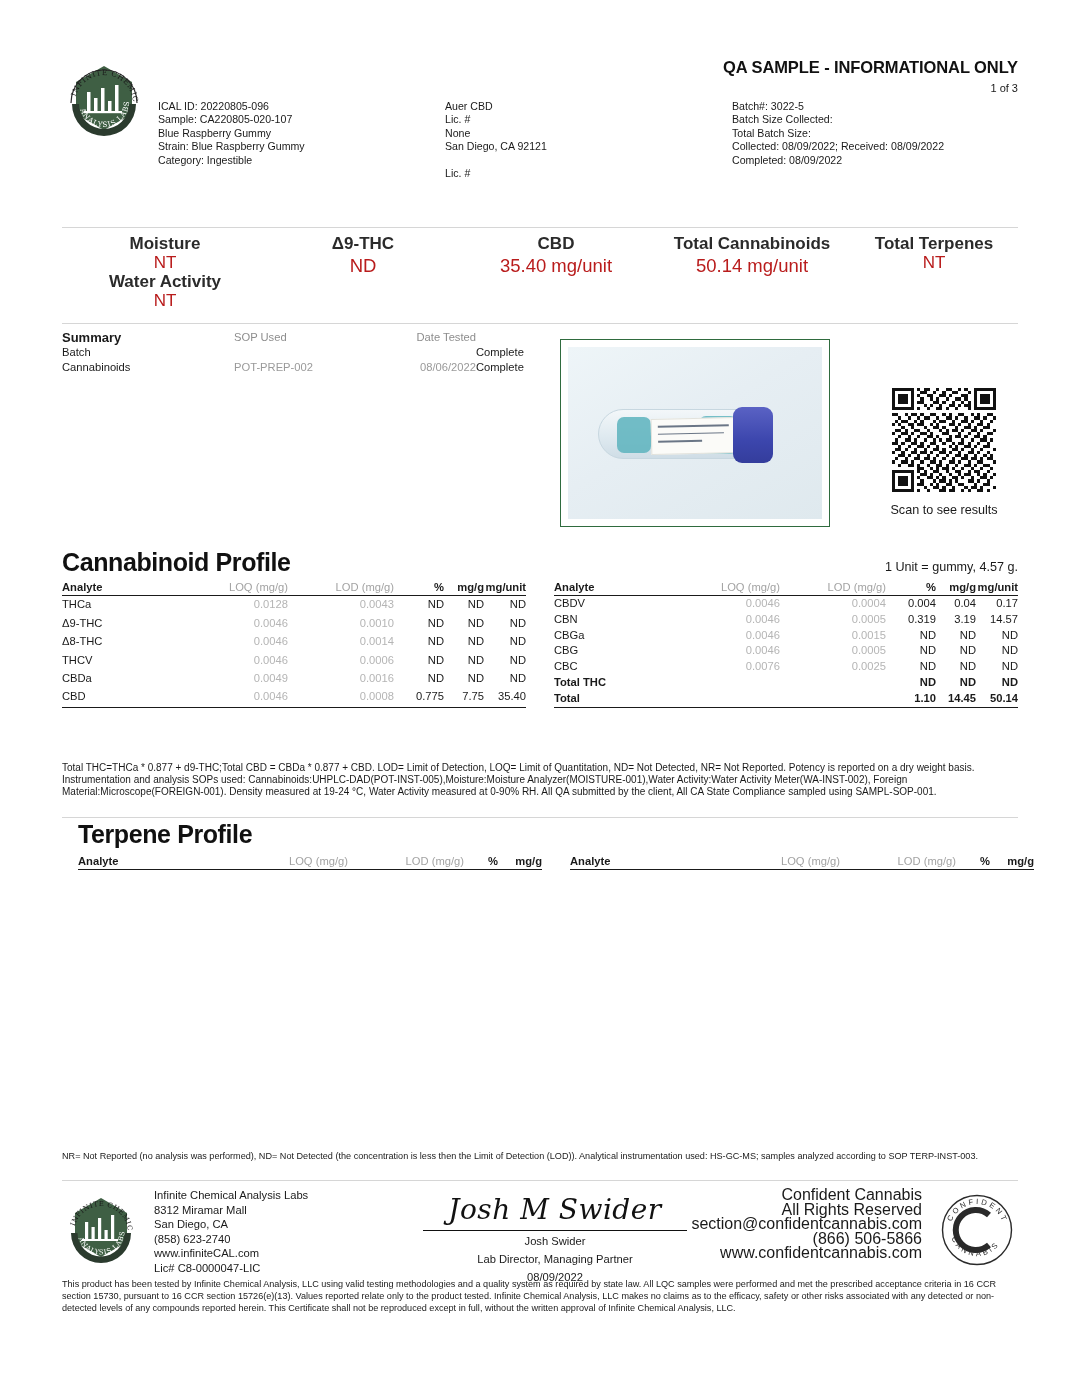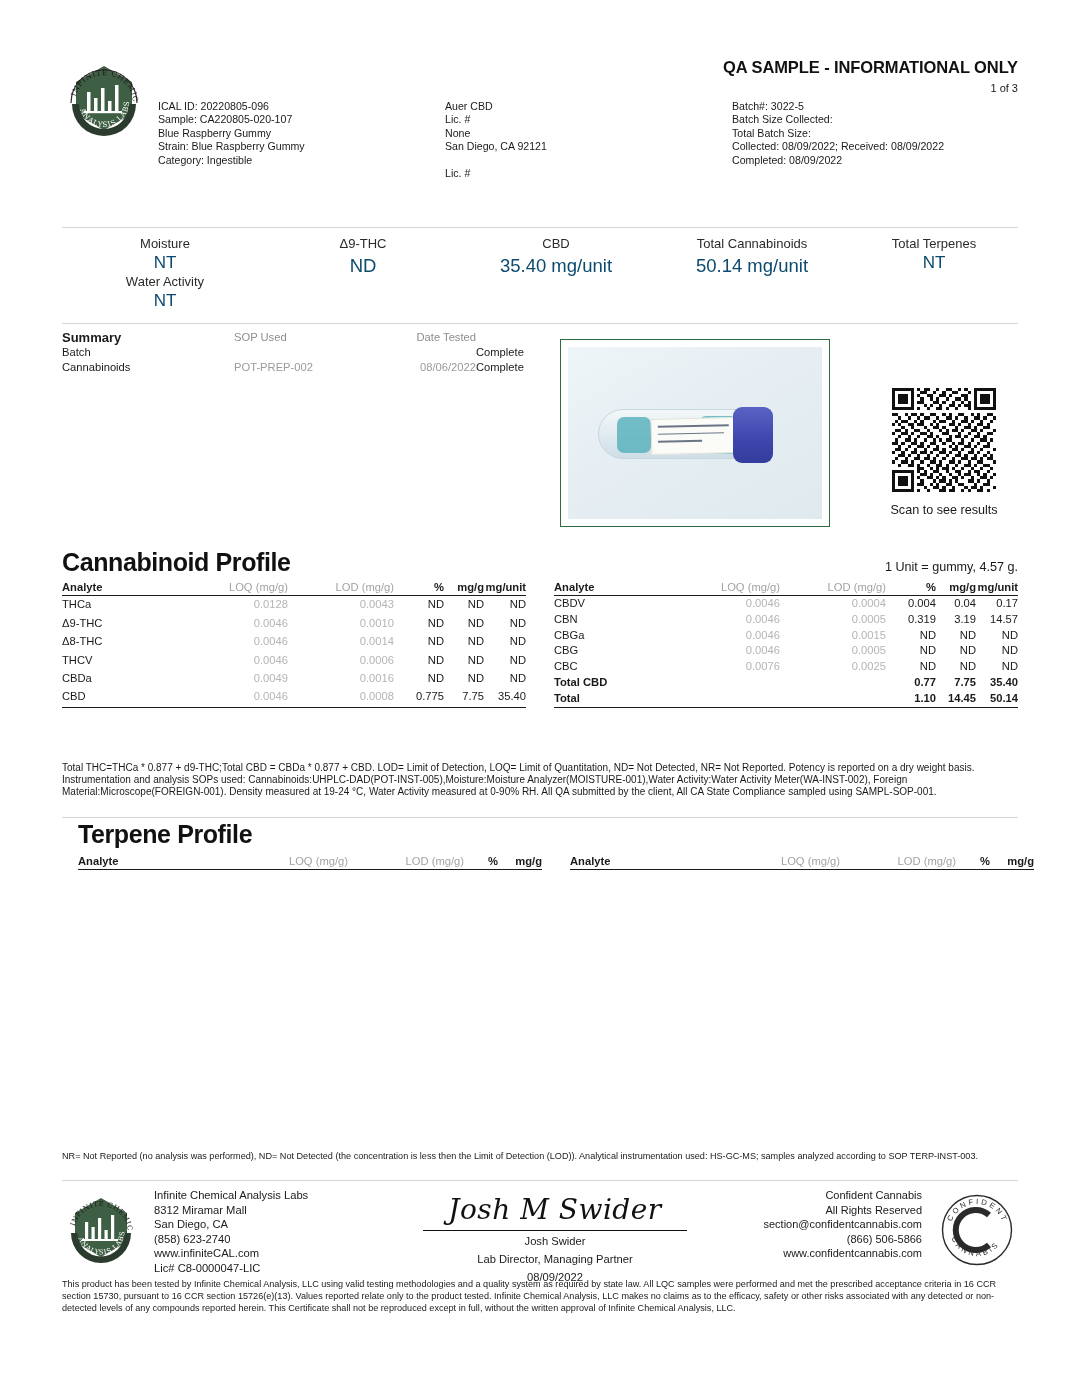--- a/index.html
+++ b/index.html
@@ -92,28 +92,28 @@
   
   .metrics {
     position: absolute;
     left: 0;
     top: 236px;
     width: 956px;
     display: flex;
   }
   .metric { text-align: center; }
   .metric .m-label {
-    font-size: 13px;
+    font-size: 17px;
     color: #2b2b2b;
-    font-weight: 400;
+    font-weight: 700;
     line-height: 16px;
   }
   .metric .m-value {
     font-size: 17px;
-    color: #0c4a6e;
+    color: #b91c1c;
     font-weight: 400;
     line-height: 22px;
   }
   .m1 { width: 206px; }
   .m2 { width: 190px; }
   .m3 { width: 196px; }
   .m4 { width: 196px; }
   .m5 { width: 168px; }
   .m2 .m-value, .m3 .m-value, .m4 .m-value { font-size: 18.5px; padding-top: 3px; }
 
@@ -326,21 +326,21 @@
     color: #111;
     line-height: 44px;
     letter-spacing: 0.5px;
   }
   .sig-line { height: 1.4px; background: #111; width: 264px; margin: 0 auto; }
   .f-sig .nm { font-size: 11.2px; line-height: 14.6px; margin-top: 3px; }
 
   .f-cc {
     position: absolute; right: 96px; top: 0px;
     text-align: right;
-    font-size: 11px; line-height: 14.6px; color: #1a1a1a;
+    font-size: 16px; line-height: 14.6px; color: #1a1a1a;
   }
   .cc-seal { position: absolute; right: 0px; top: 1px; width: 82px; height: 82px; }
 
   .disclaimer {
     position: absolute;
     left: 0;
     top: 1278px;
     width: 956px;
     font-size: 9.1px;
     line-height: 12.2px;
@@ -913,26 +913,26 @@
           </tr>
           <tr>
             <td class="analyte">CBC</td>
             <td class="loq">0.0076</td>
             <td class="lod">0.0025</td>
             <td>ND</td>
             <td>ND</td>
             <td>ND</td>
           </tr>
           <tr class="total-row">
-            <td class="analyte">Total CBD</td>
+            <td class="analyte">Total THC</td>
             <td class="loq"></td>
             <td class="lod"></td>
-            <td>0.77</td>
-            <td>7.75</td>
-            <td>35.40</td>
+            <td>ND</td>
+            <td>ND</td>
+            <td>ND</td>
           </tr>
           <tr class="total-row last-row">
             <td class="analyte">Total</td>
             <td class="loq"></td>
             <td class="lod"></td>
             <td>1.10</td>
             <td>14.45</td>
             <td>50.14</td>
           </tr>
         </tbody>

